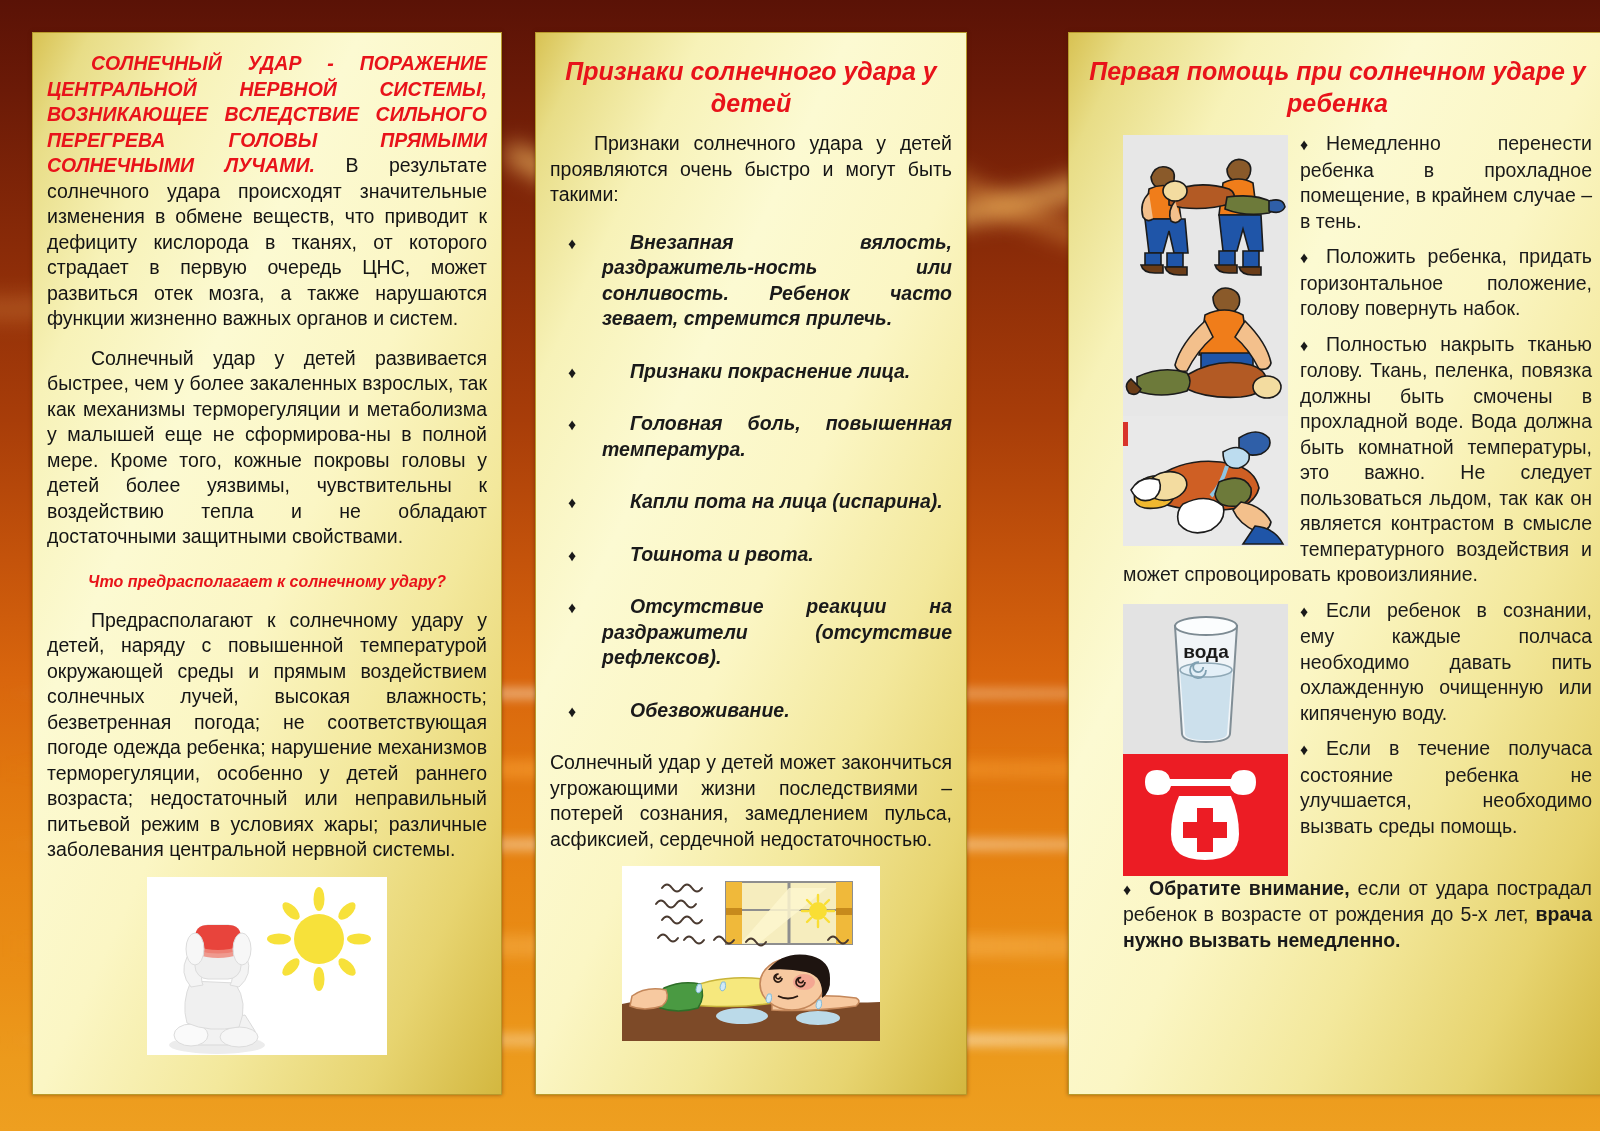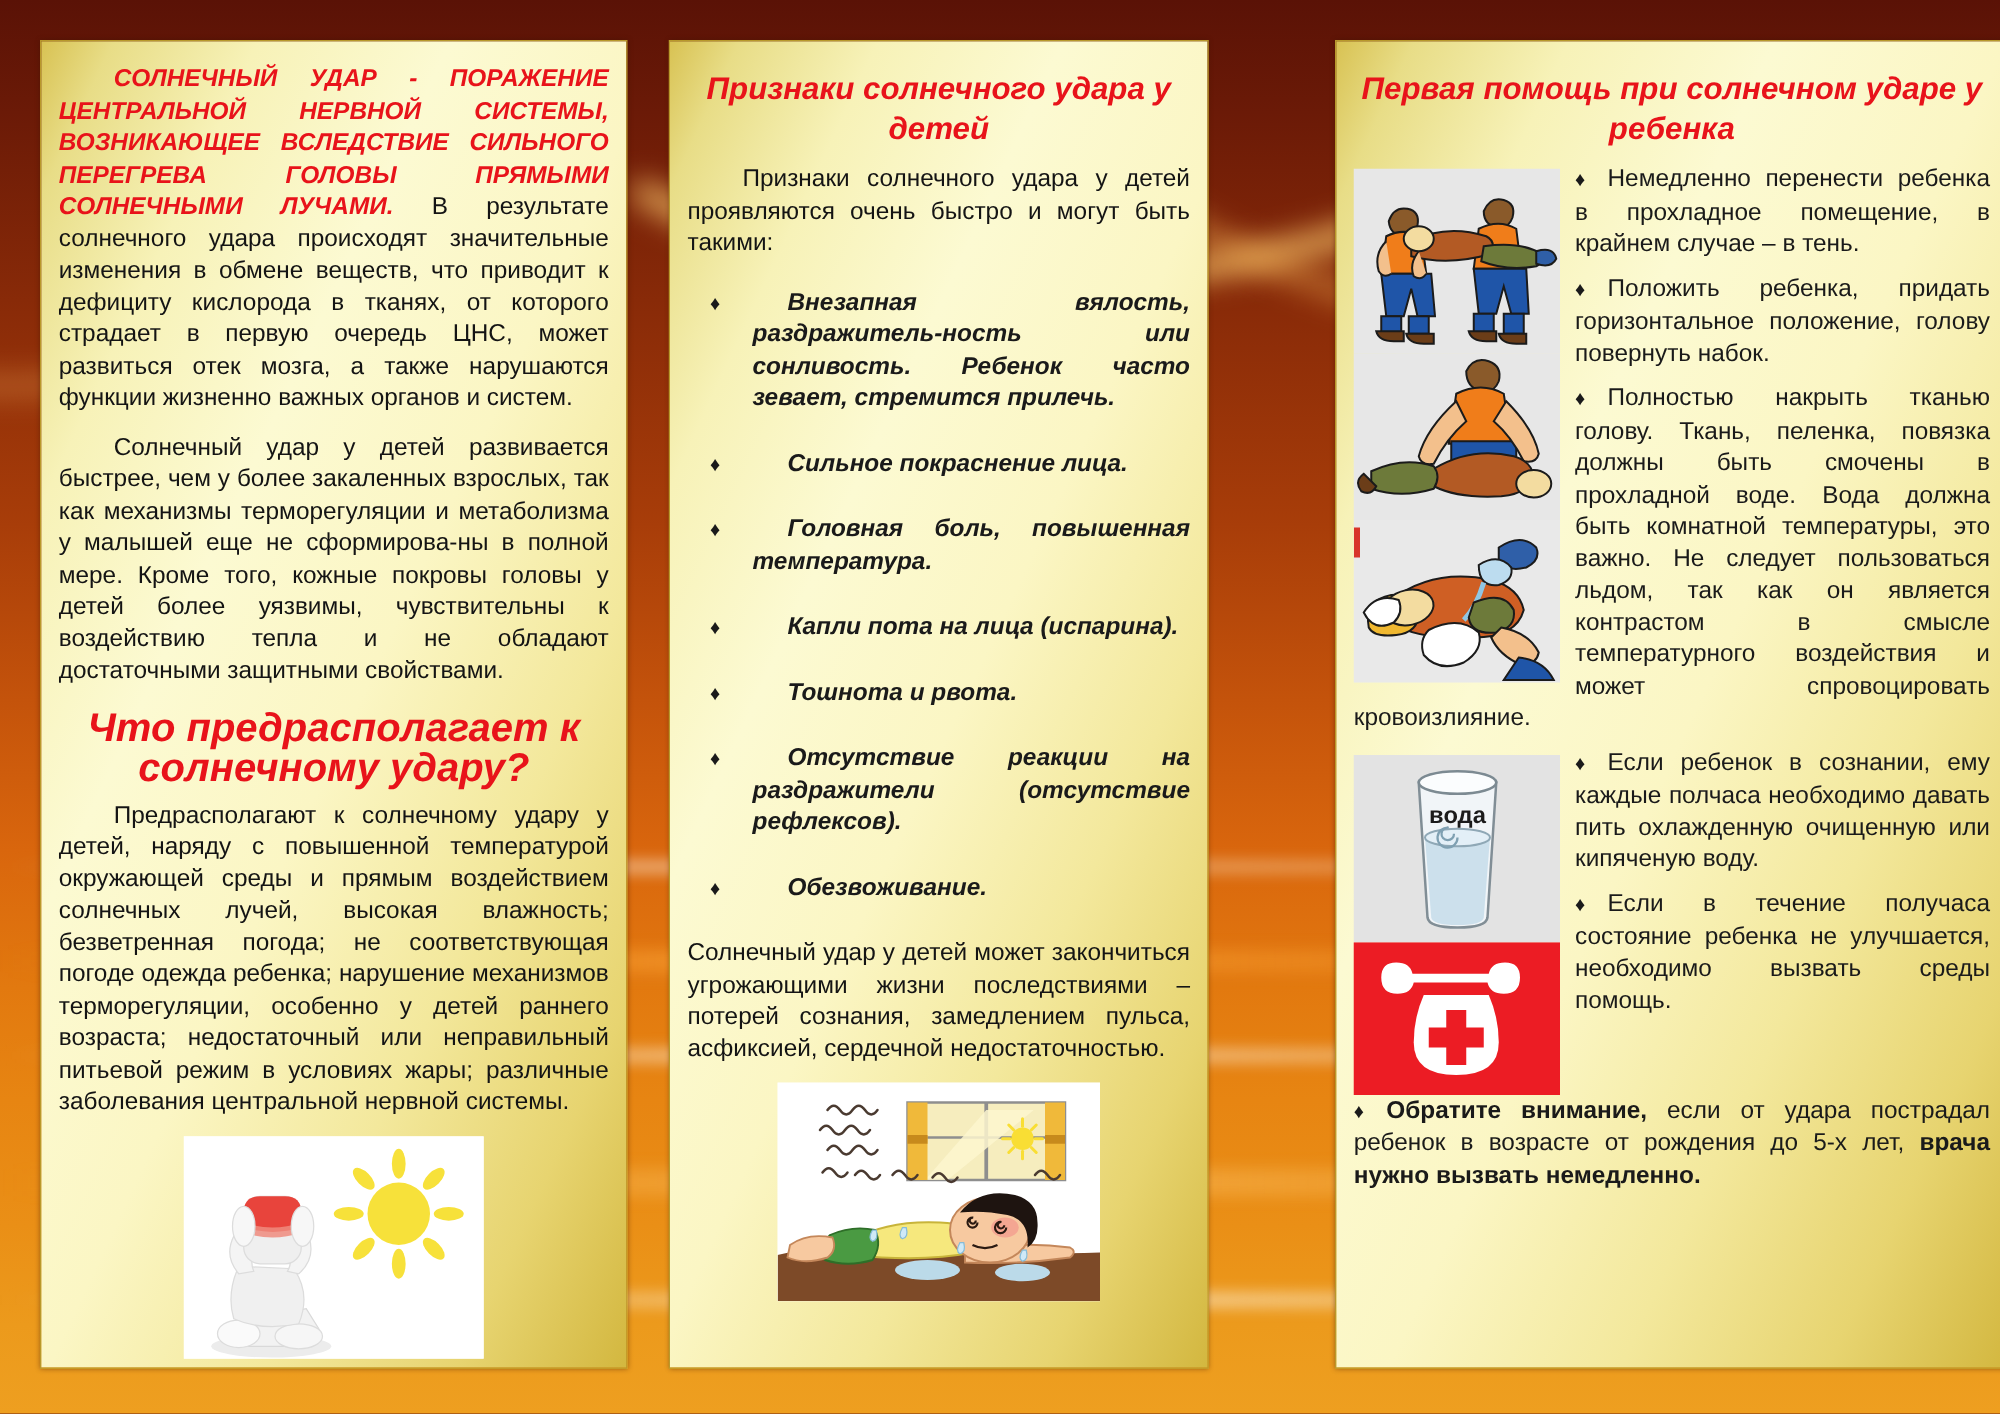--- a/index.html
+++ b/index.html
@@ -113,21 +113,21 @@
   }
   .heading {
     color: #e8131a;
     font-weight: bold;
     font-style: italic;
     font-size: 25px;
     line-height: 32px;
     text-align: center;
     margin: 4px 0 12px 0;
   }
-  .heading.h-col1 { font-size: 32px; margin: 16px 0 10px 0; }
+  .heading.h-col1 { font-size: 16px; margin: 16px 0 10px 0; }
 
   
   ul.bullets { list-style: none; }
   ul.bullets li {
     position: relative;
     padding-left: 52px;
     font-size: 19.5px;
     line-height: 25.5px;
     text-align: justify;
     margin-bottom: 27px;
@@ -139,21 +139,21 @@
     font-size: 16px;
     color: #1a1a1a;
   }
   ul.bullets li .btext { display: block; text-indent: 28px; }
   ul.bullets.italic li .btext {
     font-style: italic;
     font-weight: bold;
   }
 
   
-  .flowlist { font-size: 19.5px; line-height: 25.5px; text-align: justify; }
+  .flowlist { font-size: 19.5px; line-height: 25.5px; text-align: justify; margin-left: 40px; }
   .flowlist p {
     margin-bottom: 10px;
     text-indent: 0;
     padding-left: 0;
   }
   .flowlist p .bullet { display: inline-block; width: 26px; color: #1a1a1a; font-size: 16px; }
   .bold { font-weight: bold; }
 
   
   .img-frame {
@@ -255,21 +255,21 @@
 
   <p class="para">Признаки солнечного удара у детей проявляются очень быстро и могут быть такими:</p>
 
   <ul class="bullets italic" style="margin-top:22px;">
     <li>
       <span class="bullet">♦</span>
       <span class="btext">Внезапная вялость, раздражитель-ность или сонливость. Ребенок часто зевает,  стремится прилечь.</span>
     </li>
     <li>
       <span class="bullet">♦</span>
-      <span class="btext">Сильное покраснение лица.</span>
+      <span class="btext">Признаки покраснение лица.</span>
     </li>
     <li>
       <span class="bullet">♦</span>
       <span class="btext">Головная боль, повышенная температура.</span>
     </li>
     <li>
       <span class="bullet">♦</span>
       <span class="btext">Капли пота на лица (испарина).</span>
     </li>
     <li>

